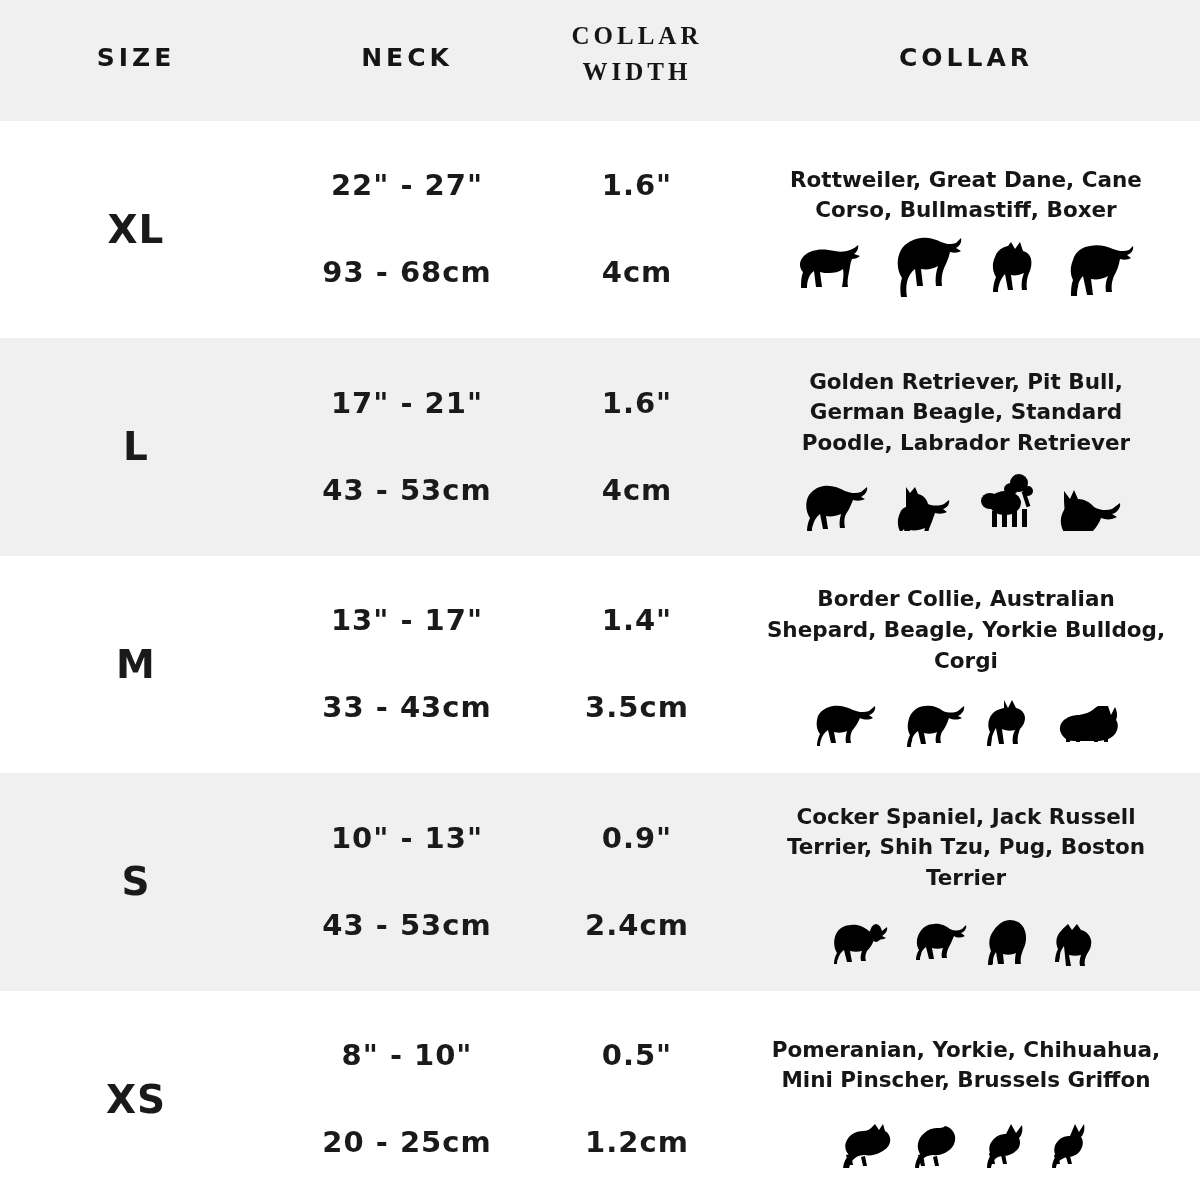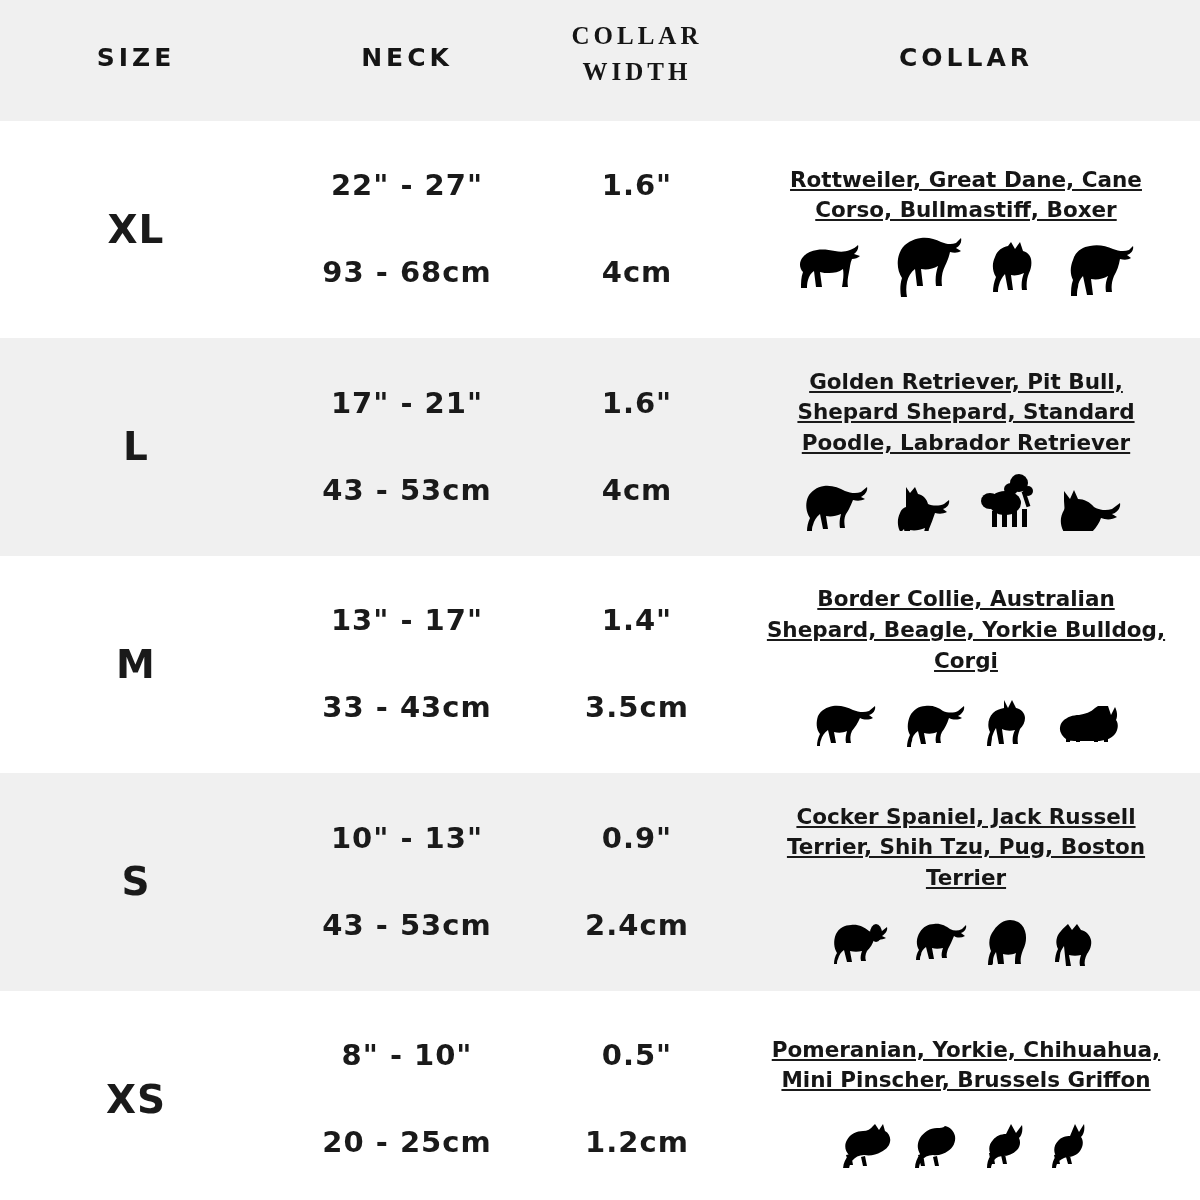--- a/index.html
+++ b/index.html
@@ -66,21 +66,20 @@
     font-size: 29px;
     font-weight: bold;
     letter-spacing: 1px;
     line-height: 1.5;
     white-space: pre-line;
   }
   .cell-neck .ln, .cell-width .ln { display: block; }
 
   .breeds-wrap {
     padding: 10px 30px 6px 30px;
-    text-decoration: underline;
   }
   .breeds-text {
     font-size: 21.5px;
     font-weight: bold;
     line-height: 1.42;
     color: #161616;
     text-align: center;
   }
   .silhouettes {
     margin-top: 10px;
@@ -161,21 +160,21 @@
         <td class="cell-neck">
           <span class="ln">17" - 21"</span>
           <span class="ln">43 - 53cm</span>
         </td>
         <td class="cell-width">
           <span class="ln">1.6"</span>
           <span class="ln">4cm</span>
         </td>
         <td>
           <div class="breeds-wrap">
-            <div class="breeds-text">Golden Retriever, Pit Bull, Shepard Shepard, Standard Poodle, Labrador Retriever</div>
+            <div class="breeds-text">Golden Retriever, Pit Bull, German Beagle, Standard Poodle, Labrador Retriever</div>
             <div class="silhouettes">
               <span>
                 <svg width="76" height="52" viewBox="0 0 76 52">
                     <path fill="#000" d="M8 18c3-6 9-10 16-11 8-1 15 2 21 5 5 2 11 3 16 1l6-5c1 4-2 8-6 10l4 2c-4 2-8 2-12 1-2 5-4 10-7 14-2 4-2 9-1 14h-5c-1-5 0-10 1-14-5 2-10 3-15 2l2 13h-5L20 35c-4 3-6 7-7 11-1 2-1 4-1 6H7c0-4 1-9 3-13-4-6-5-14-2-21z"></path>
                   </svg>
               </span>
               <span>
                 <svg width="70" height="52" viewBox="0 0 70 52">
                     <path fill="#000" d="M14 8l4 6 5-6 3 7c5 1 9 5 10 10 5 2 11 2 16 0l5-4c1 4-2 8-6 9l4 3c-4 2-8 2-12 1-2 6-4 11-6 16-1 4-1 8 0 12h-5c-1-5 0-9 1-13-5 2-10 3-15 2l2 14h-5l-3-15c-3 3-5 6-6 10 0 3-1 5-1 7H6c0-5 1-9 3-13-4-6-4-14-1-20 1-3 3-5 6-6z"></path>
                   </svg>

